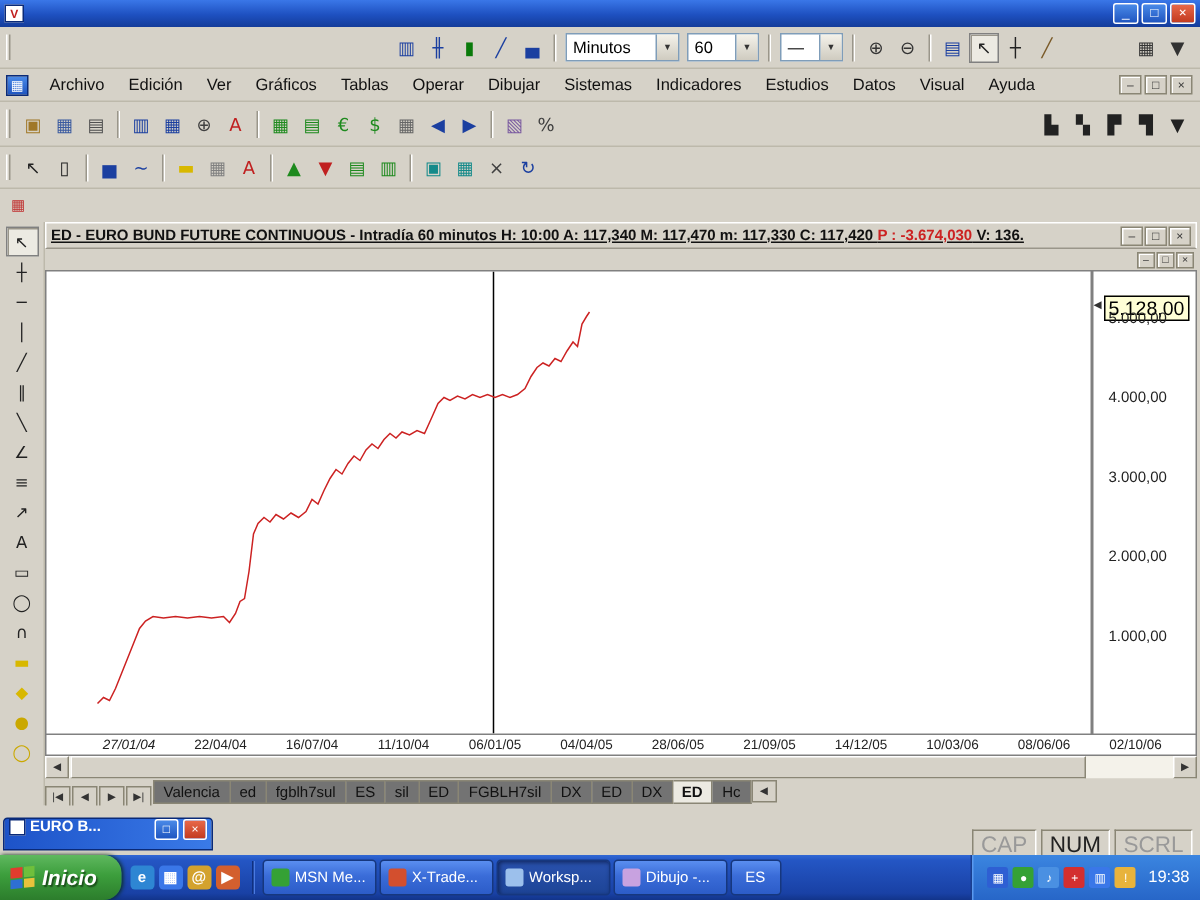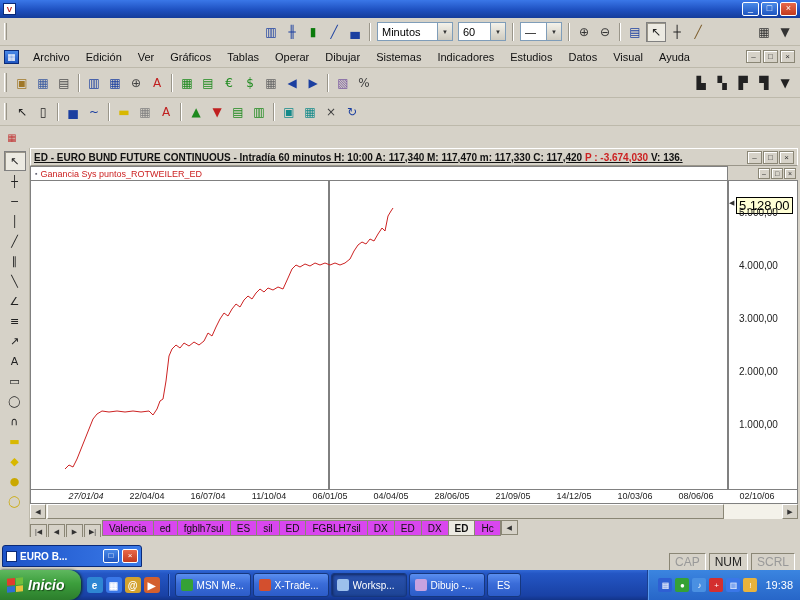--- a/index.html
+++ b/index.html
@@ -97,33 +97,33 @@
   .thumb { position:absolute; left:1px; top:0; width:92%; height:15px; background:#d6d2c8;
     border:1px solid; border-color:#fff #8a8675 #8a8675 #fff; }
 
   
   .tabbar { position:absolute; top:519px; left:30px; width:768px; height:18px; background:#d6d2c8;
     display:flex; align-items:flex-start; padding-top:1px; }
   .tabnav-btn { display:inline-block; width:17px; height:15px; border:1px solid #8a8675; background:#d6d2c8;
     font-size:7px; text-align:center; line-height:13px; margin-right:1px; color:#333; }
   #tabs { display:flex; }
   .tab { display:inline-block; padding:1px 6px; font-size:10px; height:16px; line-height:13px;
-    border:1px solid #8a8675; border-left:none; background:#d946ef; color:#111; white-space:nowrap; }
+    border:1px solid #8a8675; border-left:none; background:#737373; color:#111; white-space:nowrap; }
   .tab:first-child { border-left:1px solid #8a8675; }
   .tab.active { font-weight:bold; background:#eceae2; }
 
   
   .status-area { position:absolute; top:537px; left:0; right:0; height:33px; background:#d6d2c8; }
   .keys { position:absolute; right:5px; top:16px; display:flex; gap:3px; }
-  .key { border:1px solid; border-color:#8a8675 #fff #fff #8a8675; padding:1px 5px; font-size:12px; color:#999; }
+  .key { border:1px solid; border-color:#8a8675 #fff #fff #8a8675; padding:1px 5px; font-size:15px; color:#999; }
   .key.on { color:#222; }
 
   .mini-window { position:absolute; left:2px; top:545px; width:140px; height:22px;
     background:linear-gradient(90deg,#1d53c8,#3a7ae8); border:1px solid #0a2a78; border-radius:3px 3px 0 0;
-    display:flex; align-items:center; padding:0 3px; gap:3px; }
+    display:flex; padding:0 3px; gap:3px; }
   .mw-icon { width:11px; height:11px; background:#fff; border:1px solid #0a2a78; }
   .mw-title { color:#fff; font-size:10px; font-weight:bold; flex:1; white-space:nowrap; overflow:hidden; }
   .mw-btn { width:16px; height:14px; border:1px solid #fff; border-radius:2px; color:#fff; font-size:8px;
     line-height:12px; text-align:center; background:linear-gradient(180deg,#4a8ae8,#1f55c0); }
   .mw-btn.close { background:linear-gradient(180deg,#e8694a,#c23a1f); }
 
   
   .taskbar { position:absolute; top:570px; left:0; right:0; height:30px;
     background:linear-gradient(180deg,#3168d5 0%,#2456c4 12%,#1941a5 85%,#12348a 100%);
     display:flex; align-items:center; }
@@ -321,24 +321,20 @@
     <span class="ct-text">
       <span>ED - EURO BUND FUTURE CONTINUOUS - Intradía 60 minutos  H: 10:00  A: 117,340  M: 117,470  m: 117,330  C: 117,420  </span><span class="red">P : -3.674,030</span><span>  V: 136.</span>
     </span>
     <span class="mini-btns">
       <span class="mini-btn">–</span>
       <span class="mini-btn">□</span>
       <span class="mini-btn">×</span>
     </span>
   </div>
 
-  <div class="indicator-bar">
-    <span class="bullet">▪</span>
-    <span class="indicator-label">Ganancia Sys puntos_ROTWEILER_ED</span>
-  </div>
   <div class="axis-header">
     <span class="mini-btn">–</span>
     <span class="mini-btn">□</span>
     <span class="mini-btn">×</span>
   </div>
 
   <div class="plot">
     <svg id="equity-svg" viewBox="0 0 696 308" preserveAspectRatio="none" style="position:absolute;left:0;top:0;width:696px;height:308px">
       <line id="crosshair" stroke="#000000" stroke-width="1" x1="298" x2="298" y1="0" y2="308"></line>
       <polyline id="curve" fill="none" stroke-width="1" points="34,288 38,284 42,286 46,278 50,268 54,258 58,248 62,238 66,233 71,230 78,231 86,230 94,231 102,230 110,231 118,230 122,234 126,228 129,220 132,218 135,200 138,175 141,168 145,164 149,167 153,162 158,165 163,161 168,164 173,160 177,152 181,155 185,146 189,138 193,132 197,135 201,128 205,123 209,126 213,119 217,115 221,118 225,112 229,108 233,111 237,107 242,109 247,106 252,108 257,97 261,88 265,84 269,86 274,83 279,85 284,82 289,84 294,82 299,84 304,82 309,84 314,82 319,78 323,70 327,64 331,61 335,63 339,58 343,60 347,53 351,47 354,50 357,35 360,30 362,27" stroke="#cc2222"></polyline>

